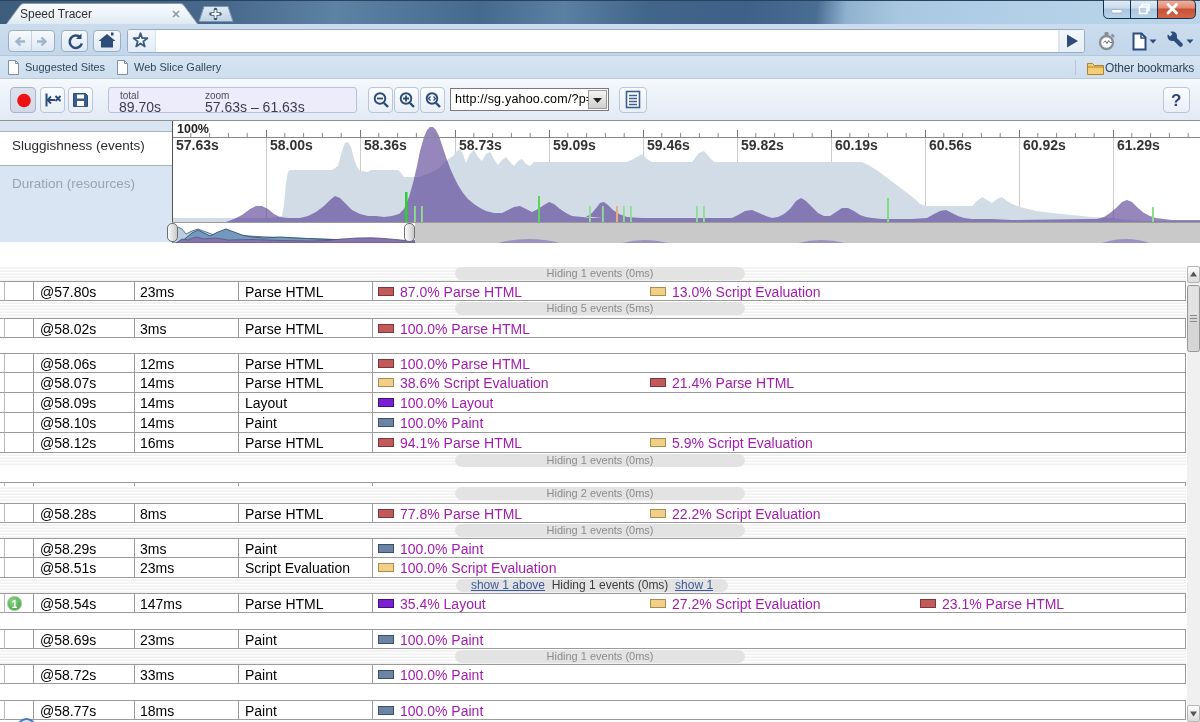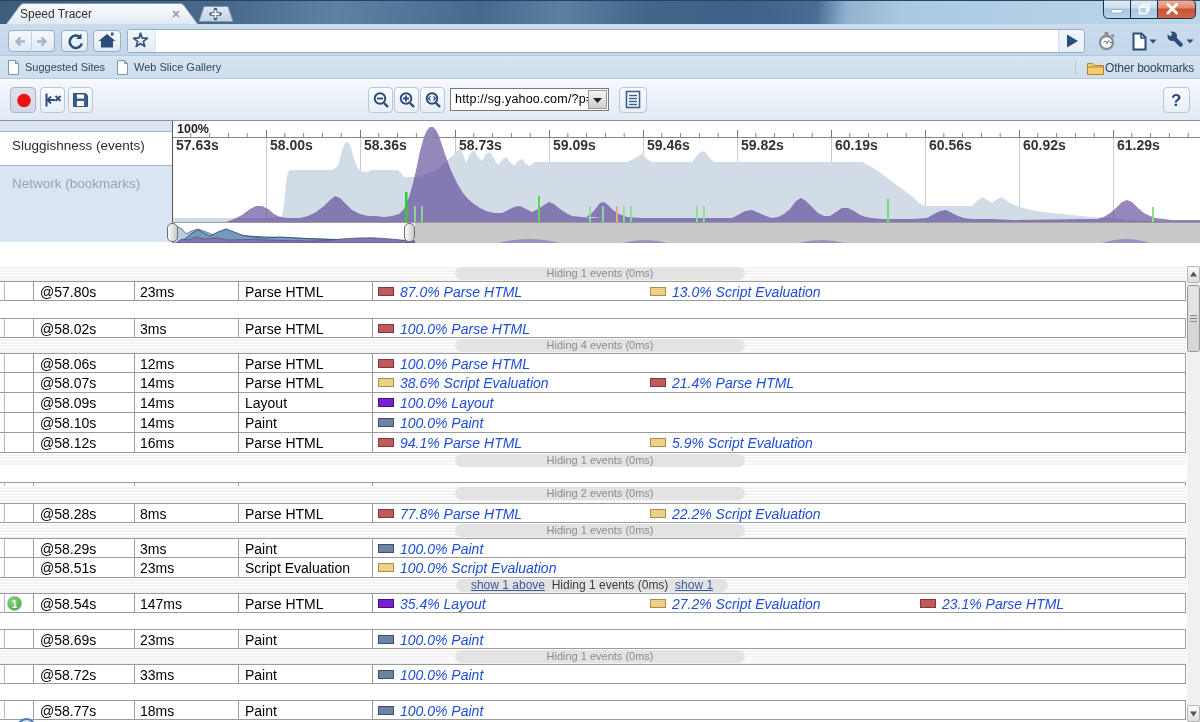--- a/index.html
+++ b/index.html
@@ -44,21 +44,21 @@
 .hiderow { position:absolute; left:0; width:1186px;
   background:repeating-linear-gradient(#ffffff 0px, #ffffff 1px, #ededed 2px, #f5f5f5 3px); }
 .pill { position:absolute; left:455px; width:290px; top:1px; height:13px; background:#e3e3e3; border-radius:7px;
   font-size:11px; color:#8c8c8c; text-align:center; line-height:13px; }
 .drow { position:absolute; left:0; width:1186px; height:20px; background:#fff; border-bottom:1px solid #9b9b9b; font-size:14px; color:#000; }
 .drow.bt { border-top:1px solid #9b9b9b; }
 .drow .c0 { position:absolute; left:4px; top:-1px; width:30px; height:20px; border-left:1px solid #b9b9b9; border-right:1px solid #9b9b9b; border-top:1px solid #9b9b9b;}
 .cell { position:absolute; top:2px; }
 .vsep { position:absolute; top:-1px; width:1px; height:20px; background:#9b9b9b; }
 .sw { position:absolute; top:5px; width:16px; height:9px; border:1px solid #555; }
-.swlab { position:absolute; top:2px; font-size:14px; color:#1d4ed8;font-style:italic; }
+.swlab { position:absolute; top:2px; font-size:14px; color:#a21caf; }
 #scrollbar { left:1187px; top:266px; width:13px; height:456px; background:#f0f0f0; }
 .sbtn { position:absolute; left:0; width:13px; height:17px; background:linear-gradient(#fdfdfd,#dcdcdc); border:1px solid #b5b5b5; border-radius:2px; }
 .hdl { top:102px; width:11px; height:19px; border:1px solid #6e6e6e; border-radius:5px;
   background:linear-gradient(90deg,#fbfbfb,#e8e8e8 40%,#c8c8c8); }
 #chartzone { top:121px; height:122px; }
 #overview { top:101px; height:21px; }
 .badge { position:absolute; left:7px; top:2px; width:15px; height:15px; border-radius:50%;
   background:radial-gradient(circle at 40% 35%, #97d890, #4cab4c 72%); border:1px solid #8fcb8f;
   color:#fff; font-size:10px; font-weight:bold; text-align:center; line-height:15px; }
 </style>
@@ -163,20 +163,26 @@
       <path d="M1087.5,11 h16" stroke="#ab8430" fill="none"></path>
     </svg>
     <div class="bktext" style="left:25px">Suggested Sites</div>
     <div class="bktext" style="left:134px">Web Slice Gallery</div>
     <div class="bktext" style="left:1105px;font-size:12px;letter-spacing:-0.2px">Other bookmarks</div>
   </div>
   <div id="sttoolbar" class="abs">
     <div class="stbtn" style="left:10px;width:26px;background:linear-gradient(#dde2ec,#d2d8e6);border-color:#a8b4cc"></div>
     <div class="stbtn" style="left:40px;width:25px"></div>
     <div class="stbtn" style="left:68px;width:25px"></div>
+    <div id="infobox" class="abs">
+      <div class="ilabel" style="left:11px">total</div>
+      <div class="ival" style="left:10px">89.70s</div>
+      <div class="ilabel" style="left:96px">zoom</div>
+      <div class="ival" style="left:96px">57.63s – 61.63s</div>
+    </div>
     <div class="stbtn" style="left:368px;width:25px"></div>
       <div class="stbtn" style="left:394px;width:25px"></div>
       <div class="stbtn" style="left:420px;width:25px"></div>
     <div class="stbtn" style="left:619px;width:28px"></div>
     <div class="stbtn" style="left:1163px;width:27px"></div>
     <div class="abs" style="left:450px;top:9px;width:159px;height:23px;background:#fff;border:1px solid #7a7a7a;font-size:12.5px;color:#000;line-height:21px;padding-left:4px;letter-spacing:0.2px">http://sg.yahoo.com/?p=</div>
     <div class="abs" style="left:588px;top:11px;width:19px;height:19px;background:linear-gradient(#f4f4f4,#cfcfcf);border:1px solid #9a9a9a"></div>
     <svg class="abs" style="left:0;top:0" width="1200" height="42">
       <circle cx="24" cy="21.5" r="6.8" fill="#ee1111"></circle>
 
@@ -205,21 +211,21 @@
       <rect x="626.5" y="12.5" width="13" height="16" fill="#fff" stroke="#3c5f92" stroke-width="1.6"></rect>
       <path d="M629,16.5 h8 M629,19.5 h8 M629,22.5 h8 M629,25.5 h8" stroke="#3c5f92" stroke-width="1.3"></path>
 
       <text x="1171" y="27" font-size="17" font-weight="bold" fill="#26477e" font-family="Liberation Sans">?</text>
     </svg>
   </div>
   <div id="chartzone" class="abs">
     <div id="sidebar" class="abs"></div>
     <div id="sbtab" class="abs"></div>
     <div class="abs" style="left:12px;top:17px;font-size:13.5px;color:#2b2b2b">Sluggishness (events)</div>
-    <div class="abs" style="left:12px;top:55px;font-size:13.5px;color:#98a4b0">Network (bookmarks)</div>
+    <div class="abs" style="left:12px;top:55px;font-size:13.5px;color:#98a4b0">Duration (resources)</div>
     <svg class="abs" style="left:172px;top:0" width="1028" height="101" id="mainchart">
       <line x1="0.5" y1="16" x2="0.5" y2="101" stroke="#cccccc"></line>
       <line x1="94.5" y1="16" x2="94.5" y2="101" stroke="#cccccc"></line>
       <line x1="188.5" y1="16" x2="188.5" y2="101" stroke="#cccccc"></line>
       <line x1="283.5" y1="16" x2="283.5" y2="101" stroke="#cccccc"></line>
       <line x1="377.5" y1="16" x2="377.5" y2="101" stroke="#cccccc"></line>
       <line x1="471.5" y1="16" x2="471.5" y2="101" stroke="#cccccc"></line>
       <line x1="565.5" y1="16" x2="565.5" y2="101" stroke="#cccccc"></line>
       <line x1="659.5" y1="16" x2="659.5" y2="101" stroke="#cccccc"></line>
       <line x1="753.5" y1="16" x2="753.5" y2="101" stroke="#cccccc"></line>
@@ -339,34 +345,34 @@
         <div class="cell" style="left:245px">Parse HTML</div>
         <div class="sw" style="left:378px;background:#c05b59;border-color:#82353f"></div>
         <div class="swlab" style="left:400px">87.0% Parse HTML</div>
         <div class="sw" style="left:650px;background:#f0d088;border-color:#ad8c49"></div>
         <div class="swlab" style="left:672px">13.0% Script Evaluation</div>
         <div class="vsep" style="left:134px"></div>
         <div class="vsep" style="left:238px"></div>
         <div class="vsep" style="left:372px"></div>
         <div class="vsep" style="left:1185px"></div>
       </div>
+  <div class="hiderow" style="top:35px;height:17px">
+        <div class="pill">Hiding 5 events (5ms)</div>
+      </div>
   <div class="drow bt" style="top:52px">
         <div class="c0"></div>
         <div class="cell" style="left:40px">@58.02s</div>
         <div class="cell" style="left:140px">3ms</div>
         <div class="cell" style="left:245px">Parse HTML</div>
         <div class="sw" style="left:378px;background:#c05b59;border-color:#82353f"></div>
         <div class="swlab" style="left:400px">100.0% Parse HTML</div>
         <div class="vsep" style="left:134px"></div>
         <div class="vsep" style="left:238px"></div>
         <div class="vsep" style="left:372px"></div>
         <div class="vsep" style="left:1185px"></div>
-      </div>
-  <div class="hiderow" style="top:72px;height:15px">
-        <div class="pill">Hiding 4 events (0ms)</div>
       </div>
   <div class="drow bt" style="top:87px">
         <div class="c0"></div>
         <div class="cell" style="left:40px">@58.06s</div>
         <div class="cell" style="left:140px">12ms</div>
         <div class="cell" style="left:245px">Parse HTML</div>
         <div class="sw" style="left:378px;background:#c05b59;border-color:#82353f"></div>
         <div class="swlab" style="left:400px">100.0% Parse HTML</div>
         <div class="vsep" style="left:134px"></div>
         <div class="vsep" style="left:238px"></div>

